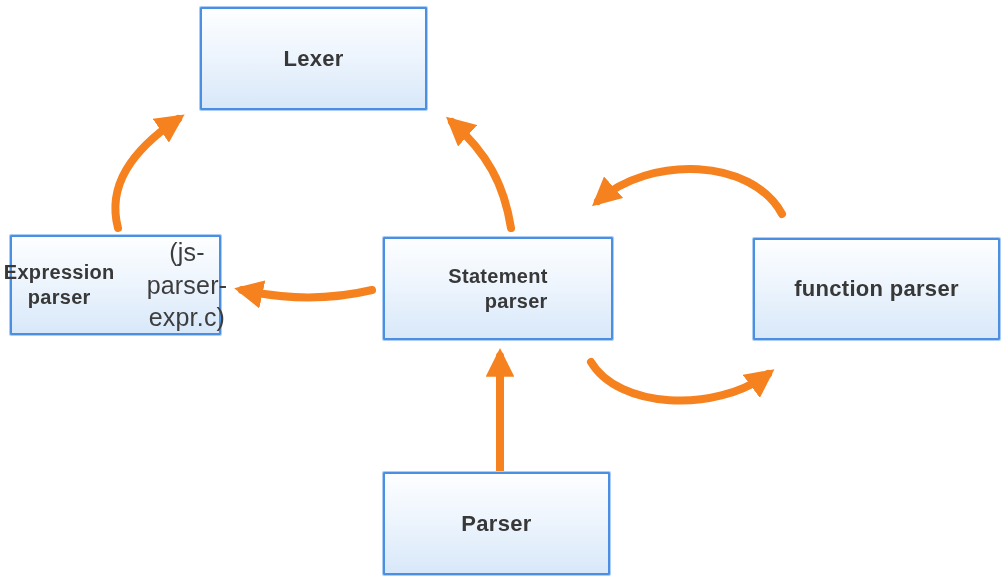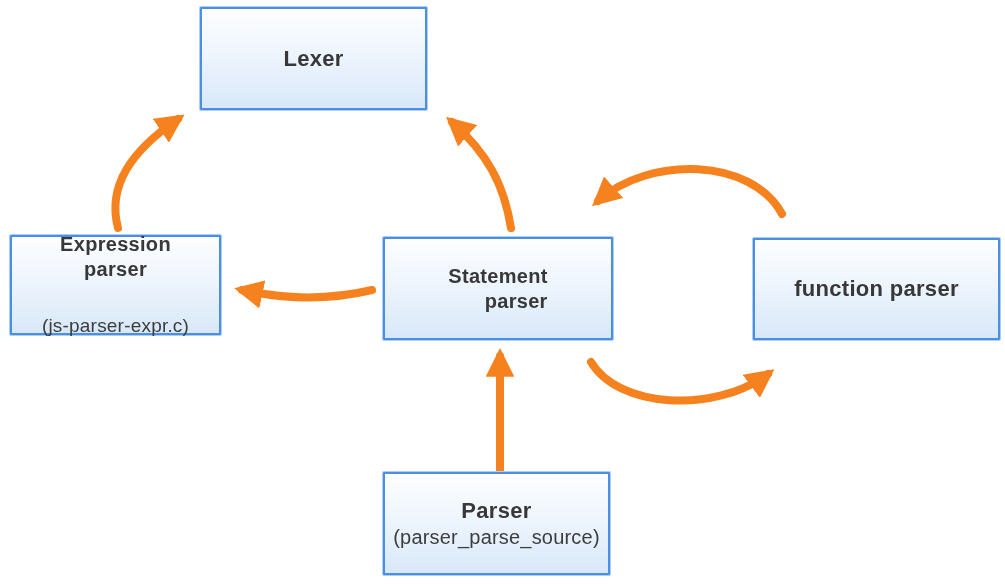--- a/index.html
+++ b/index.html
@@ -16,21 +16,21 @@
     left: 0; top: 0;
     width: 1005px; height: 584px;
   }
   .node {
     position: absolute;
     box-sizing: border-box;
     border: 2px solid #4a8fe2;
     box-shadow: 0 0 0 1px #aecdf2;
     background: linear-gradient(180deg, #fdfeff 0%, #eef5fd 45%, #d8e8f9 100%);
     display: flex;
-    flex-direction: column;
+    flex-direction: row;
     align-items: center;
     justify-content: center;
     text-align: center;
     border-radius: 1px;
   }
   .node-title {
     font-size: 22px;
     font-weight: 700;
     color: #383838;
     line-height: 1.25;
@@ -43,21 +43,21 @@
     color: #3d3d3d;
     line-height: 1.3;
     letter-spacing: 0.2px;
   }
   #node-lexer              { left: 200px; top: 7px;   width: 227px; height: 103px; }
   #node-expression-parser  { left: 10px;  top: 235px; width: 211px; height: 100px; gap: 32px; }
   #node-statement-parser   { left: 383px; top: 237px; width: 230px; height: 103px; }
   #node-function-parser    { left: 753px; top: 238px; width: 247px; height: 102px; }
   #node-parser             { left: 383px; top: 472px; width: 227px; height: 103px; }
   #node-expression-parser .node-title { font-size: 20px; }
-  #node-expression-parser .node-subtitle { font-size: 19px; }
+  #node-expression-parser .node-subtitle { font-size: 25px; }
   #node-statement-parser .node-title { font-size: 20px; text-align: right; }
   #node-function-parser .node-subtitle { font-size: 19px; }
   .arrow-path {
     fill: none;
     stroke: #f6821f;
     stroke-width: 8;
     stroke-linecap: round;
   }
 </style>
 </head>
@@ -93,16 +93,15 @@
     <div class="node-title">Statement
 parser</div>
   </div>
 
   <div class="node" id="node-function-parser">
     <div class="node-title">function parser</div>
   </div>
 
   <div class="node" id="node-parser">
     <div class="node-title">Parser</div>
-    <div class="node-subtitle">(parser_parse_source)</div>
   </div>
 
 </div>
 
 </body></html>

